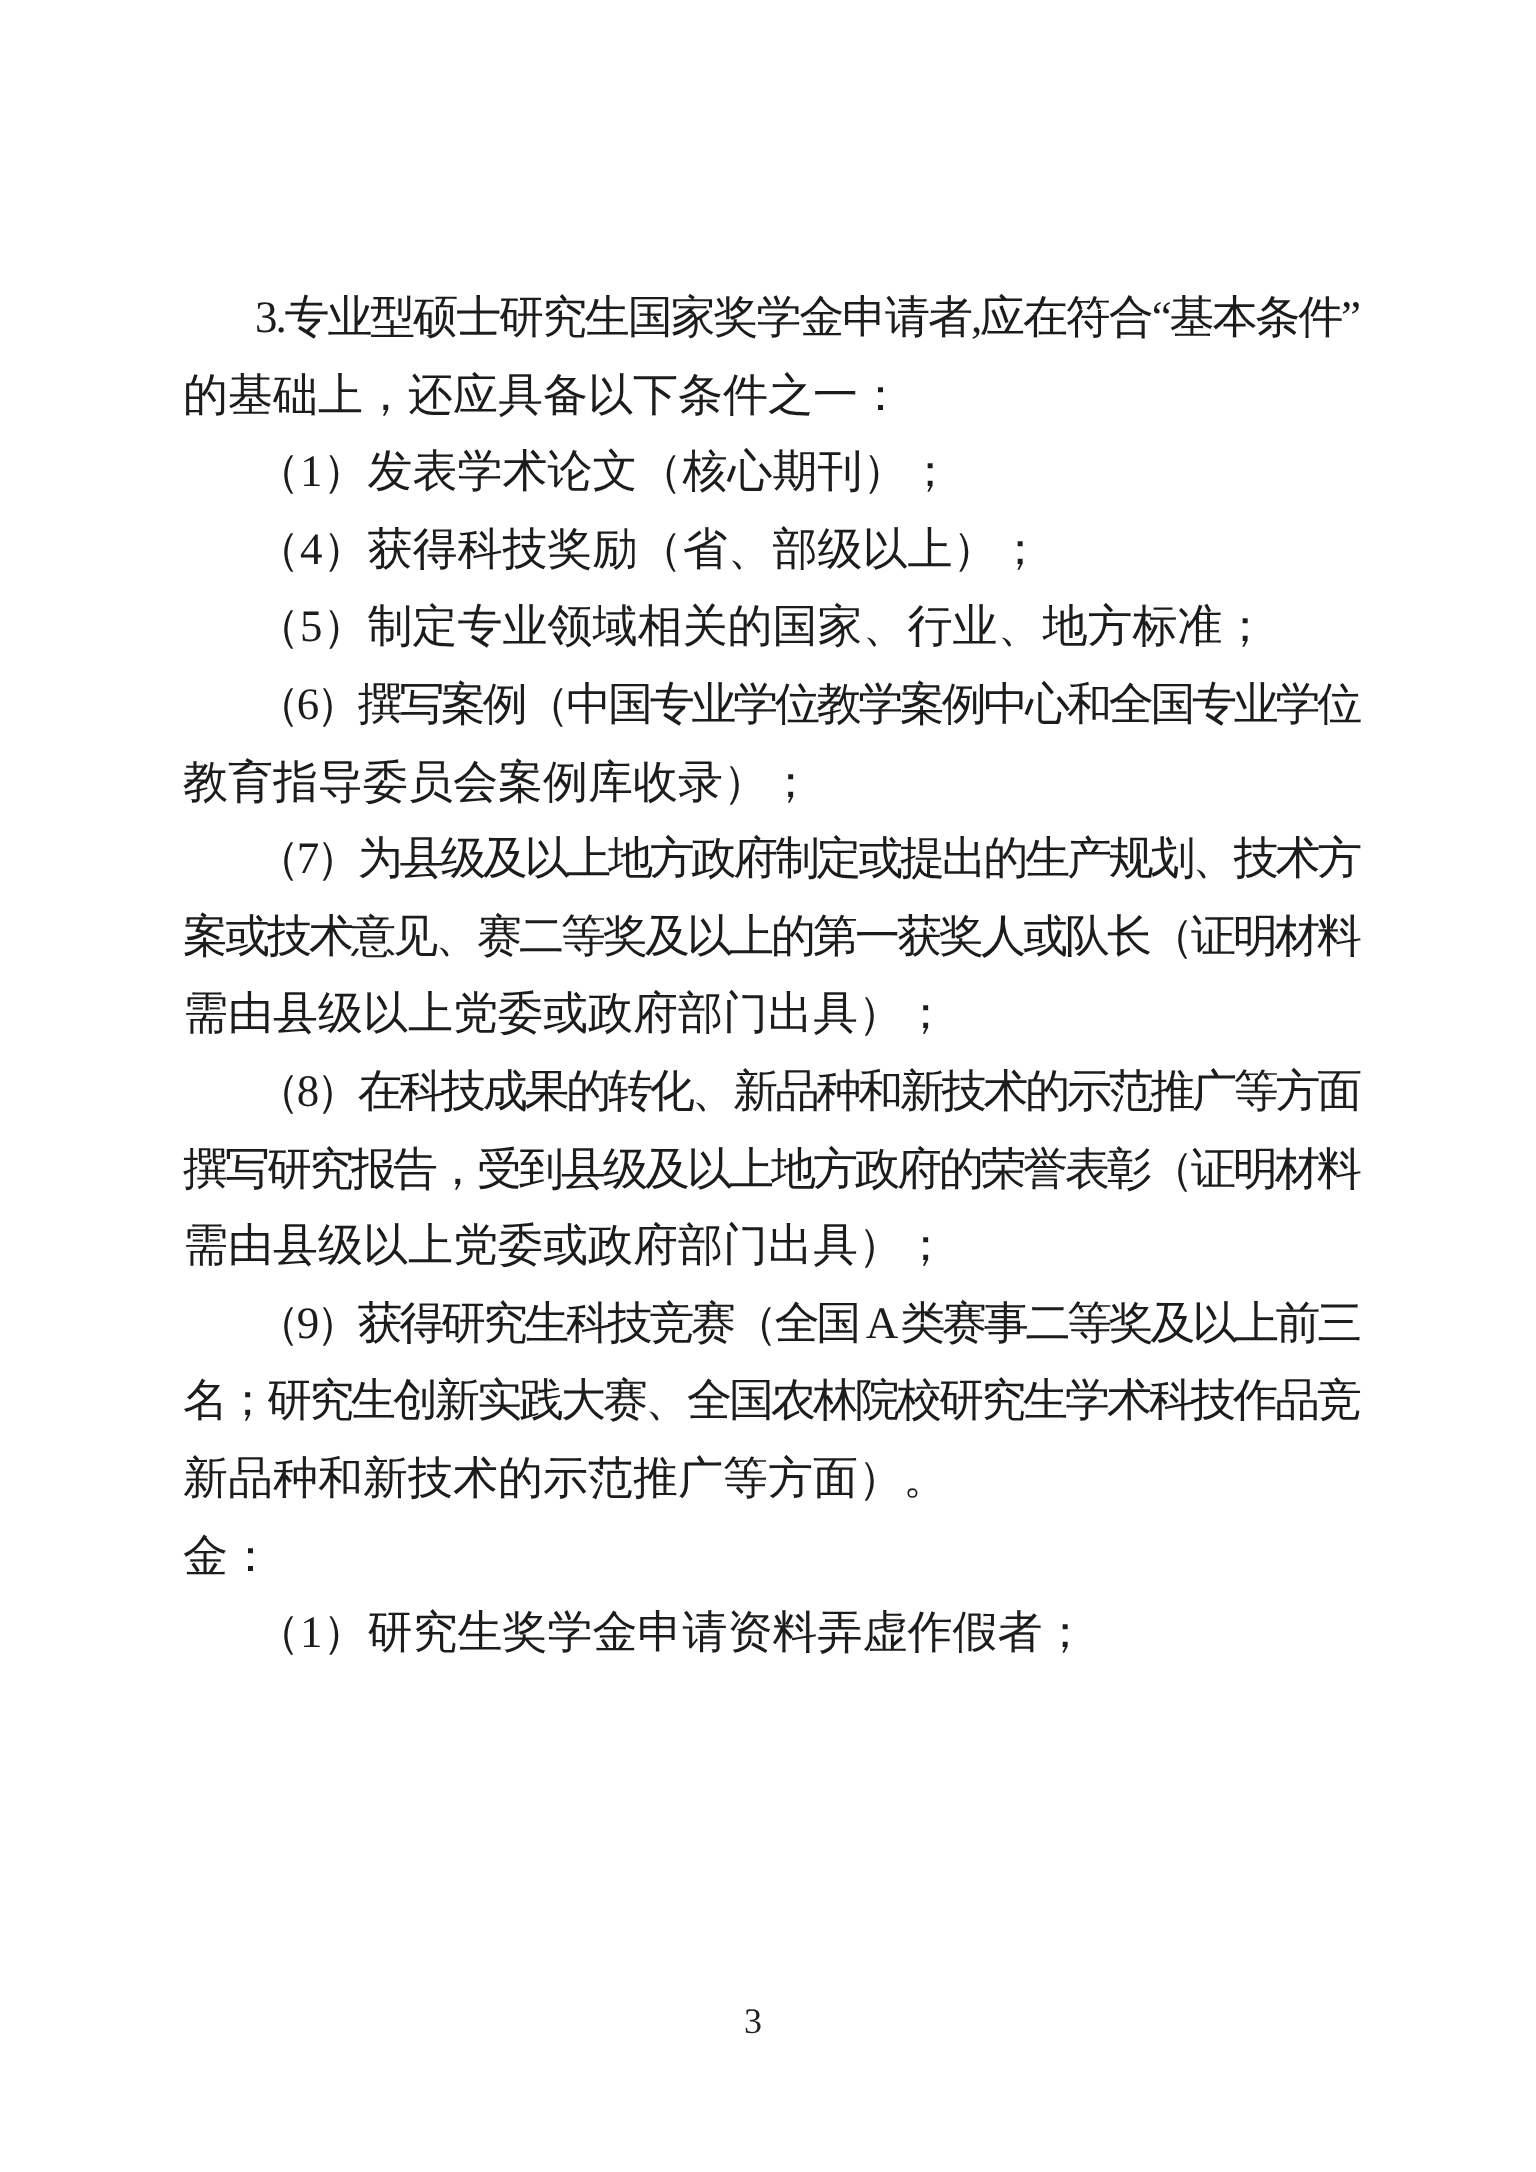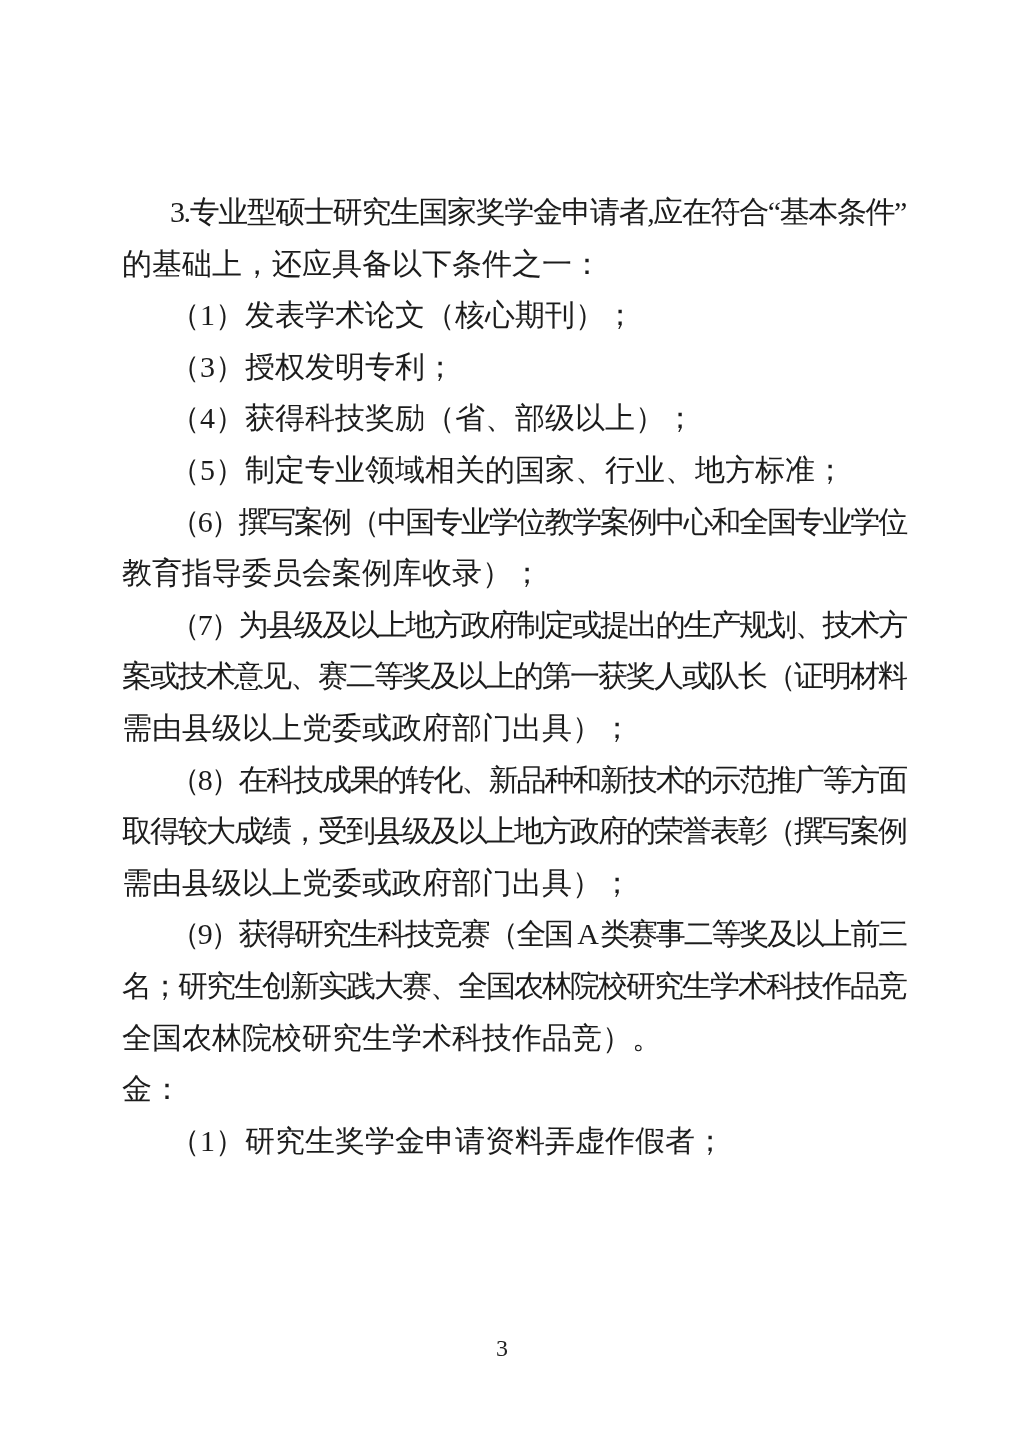--- a/index.html
+++ b/index.html
@@ -47,32 +47,31 @@
   }
 </style>
 </head>
 <body>
 
 <div class="page">
   <div class="body-text">
     <div class="line indent"><span class="lt" style="letter-spacing: -1.4014px;">3.专业型硕士研究生国家奖学金申请者,应在符合“基本条件”</span></div>
     <div class="line"><span class="lt">的基础上，还应具备以下条件之一：</span></div>
     <div class="line indent"><span class="lt">（1）发表学术论文（核心期刊）；</span></div>
-    <div class="line indent"><span class="lt">（3）授权发明专利；</span></div>
     <div class="line indent"><span class="lt">（4）获得科技奖励（省、部级以上）；</span></div>
     <div class="line indent"><span class="lt">（5）制定专业领域相关的国家、行业、地方标准；</span></div>
     <div class="line indent"><span class="lt" style="letter-spacing: -2.18519px;">（6）撰写案例（中国专业学位教学案例中心和全国专业学位</span></div>
     <div class="line"><span class="lt">教育指导委员会案例库收录）；</span></div>
     <div class="line indent"><span class="lt" style="letter-spacing: -2.18519px;">（7）为县级及以上地方政府制定或提出的生产规划、技术方</span></div>
     <div class="line"><span class="lt" style="letter-spacing: -2px;">案或技术意见、赛二等奖及以上的第一获奖人或队长（证明材料</span></div>
     <div class="line"><span class="lt">需由县级以上党委或政府部门出具）；</span></div>
     <div class="line indent"><span class="lt" style="letter-spacing: -2.18519px;">（8）在科技成果的转化、新品种和新技术的示范推广等方面</span></div>
-    <div class="line"><span class="lt" style="letter-spacing: -2px;">取得较大成绩，受到县级及以上地方政府的荣誉表彰（撰写案例</span></div>
+    <div class="line"><span class="lt" style="letter-spacing: -2px;">撰写研究报告，受到县级及以上地方政府的荣誉表彰（证明材料</span></div>
     <div class="line"><span class="lt">需由县级以上党委或政府部门出具）；</span></div>
     <div class="line indent"><span class="lt" style="letter-spacing: -2.20744px;">（9）获得研究生科技竞赛（全国 A 类赛事二等奖及以上前三</span></div>
     <div class="line"><span class="lt" style="letter-spacing: -2px; font-family: Liberation Serif, serif;">名；研究生创新实践大赛、全国农林院校研究生学术科技作品竞</span></div>
-    <div class="line"><span class="lt">全国农林院校研究生学术科技作品竞）。</span></div>
+    <div class="line"><span class="lt">新品种和新技术的示范推广等方面）。</span></div>
     <div class="line"><span class="lt">金：</span></div>
     <div class="line indent"><span class="lt">（1）研究生奖学金申请资料弄虚作假者；</span></div>
   </div>
 
   <div class="footer">3</div>
 </div>
 
 </body></html>

